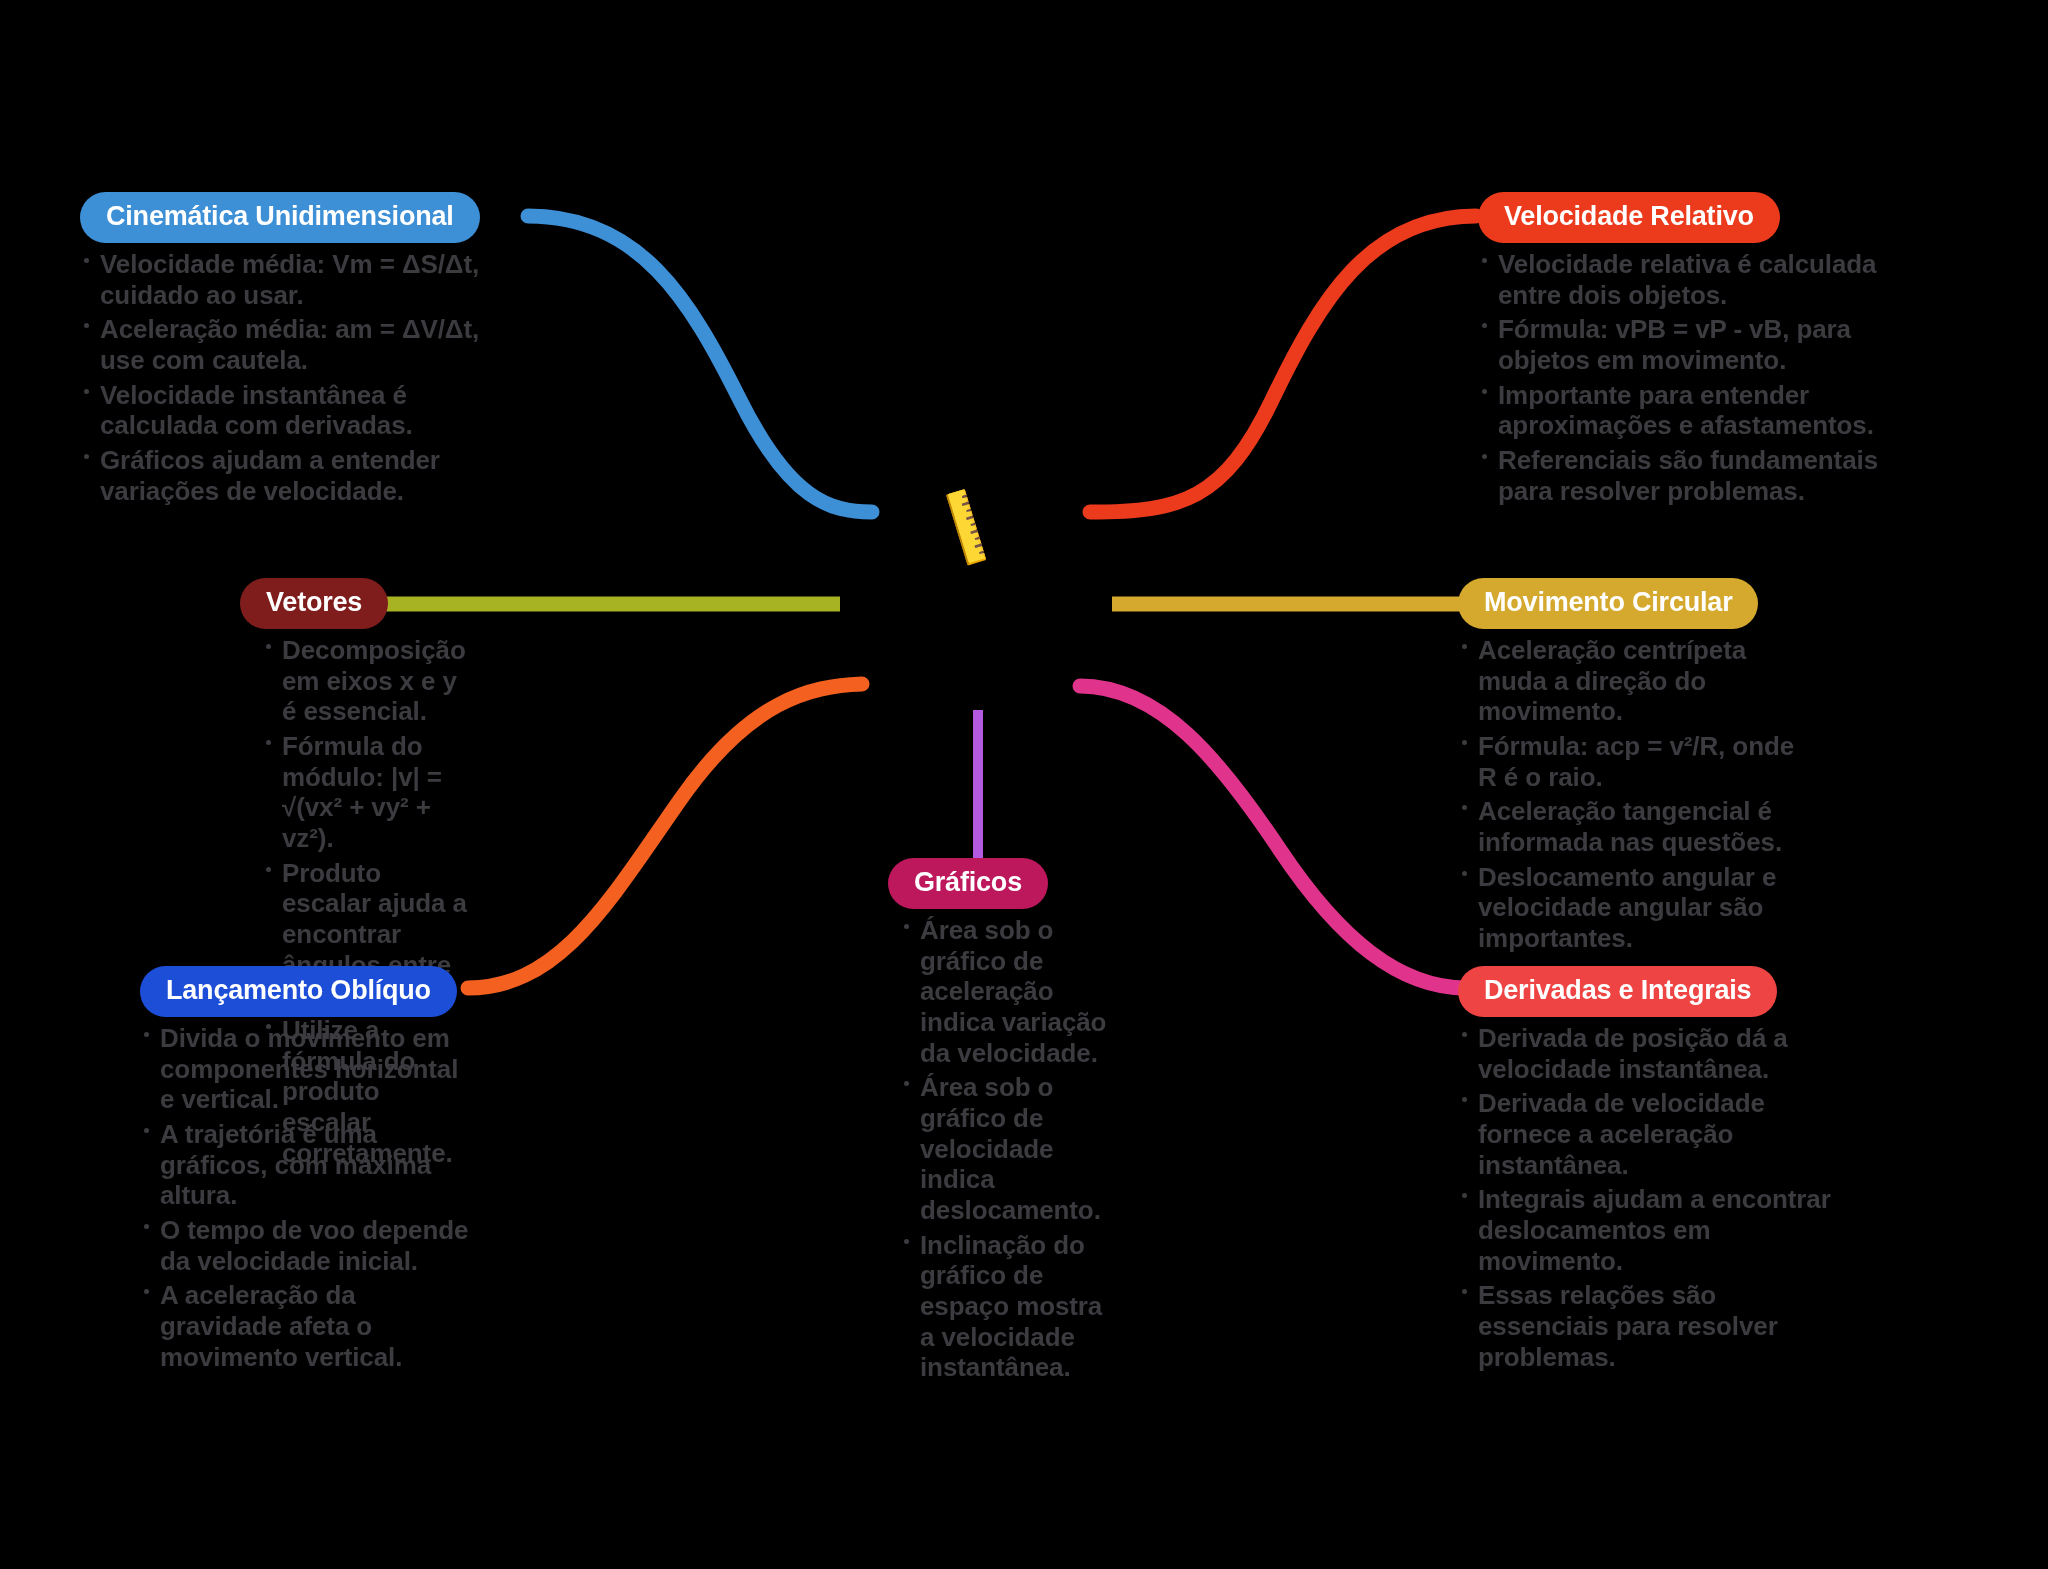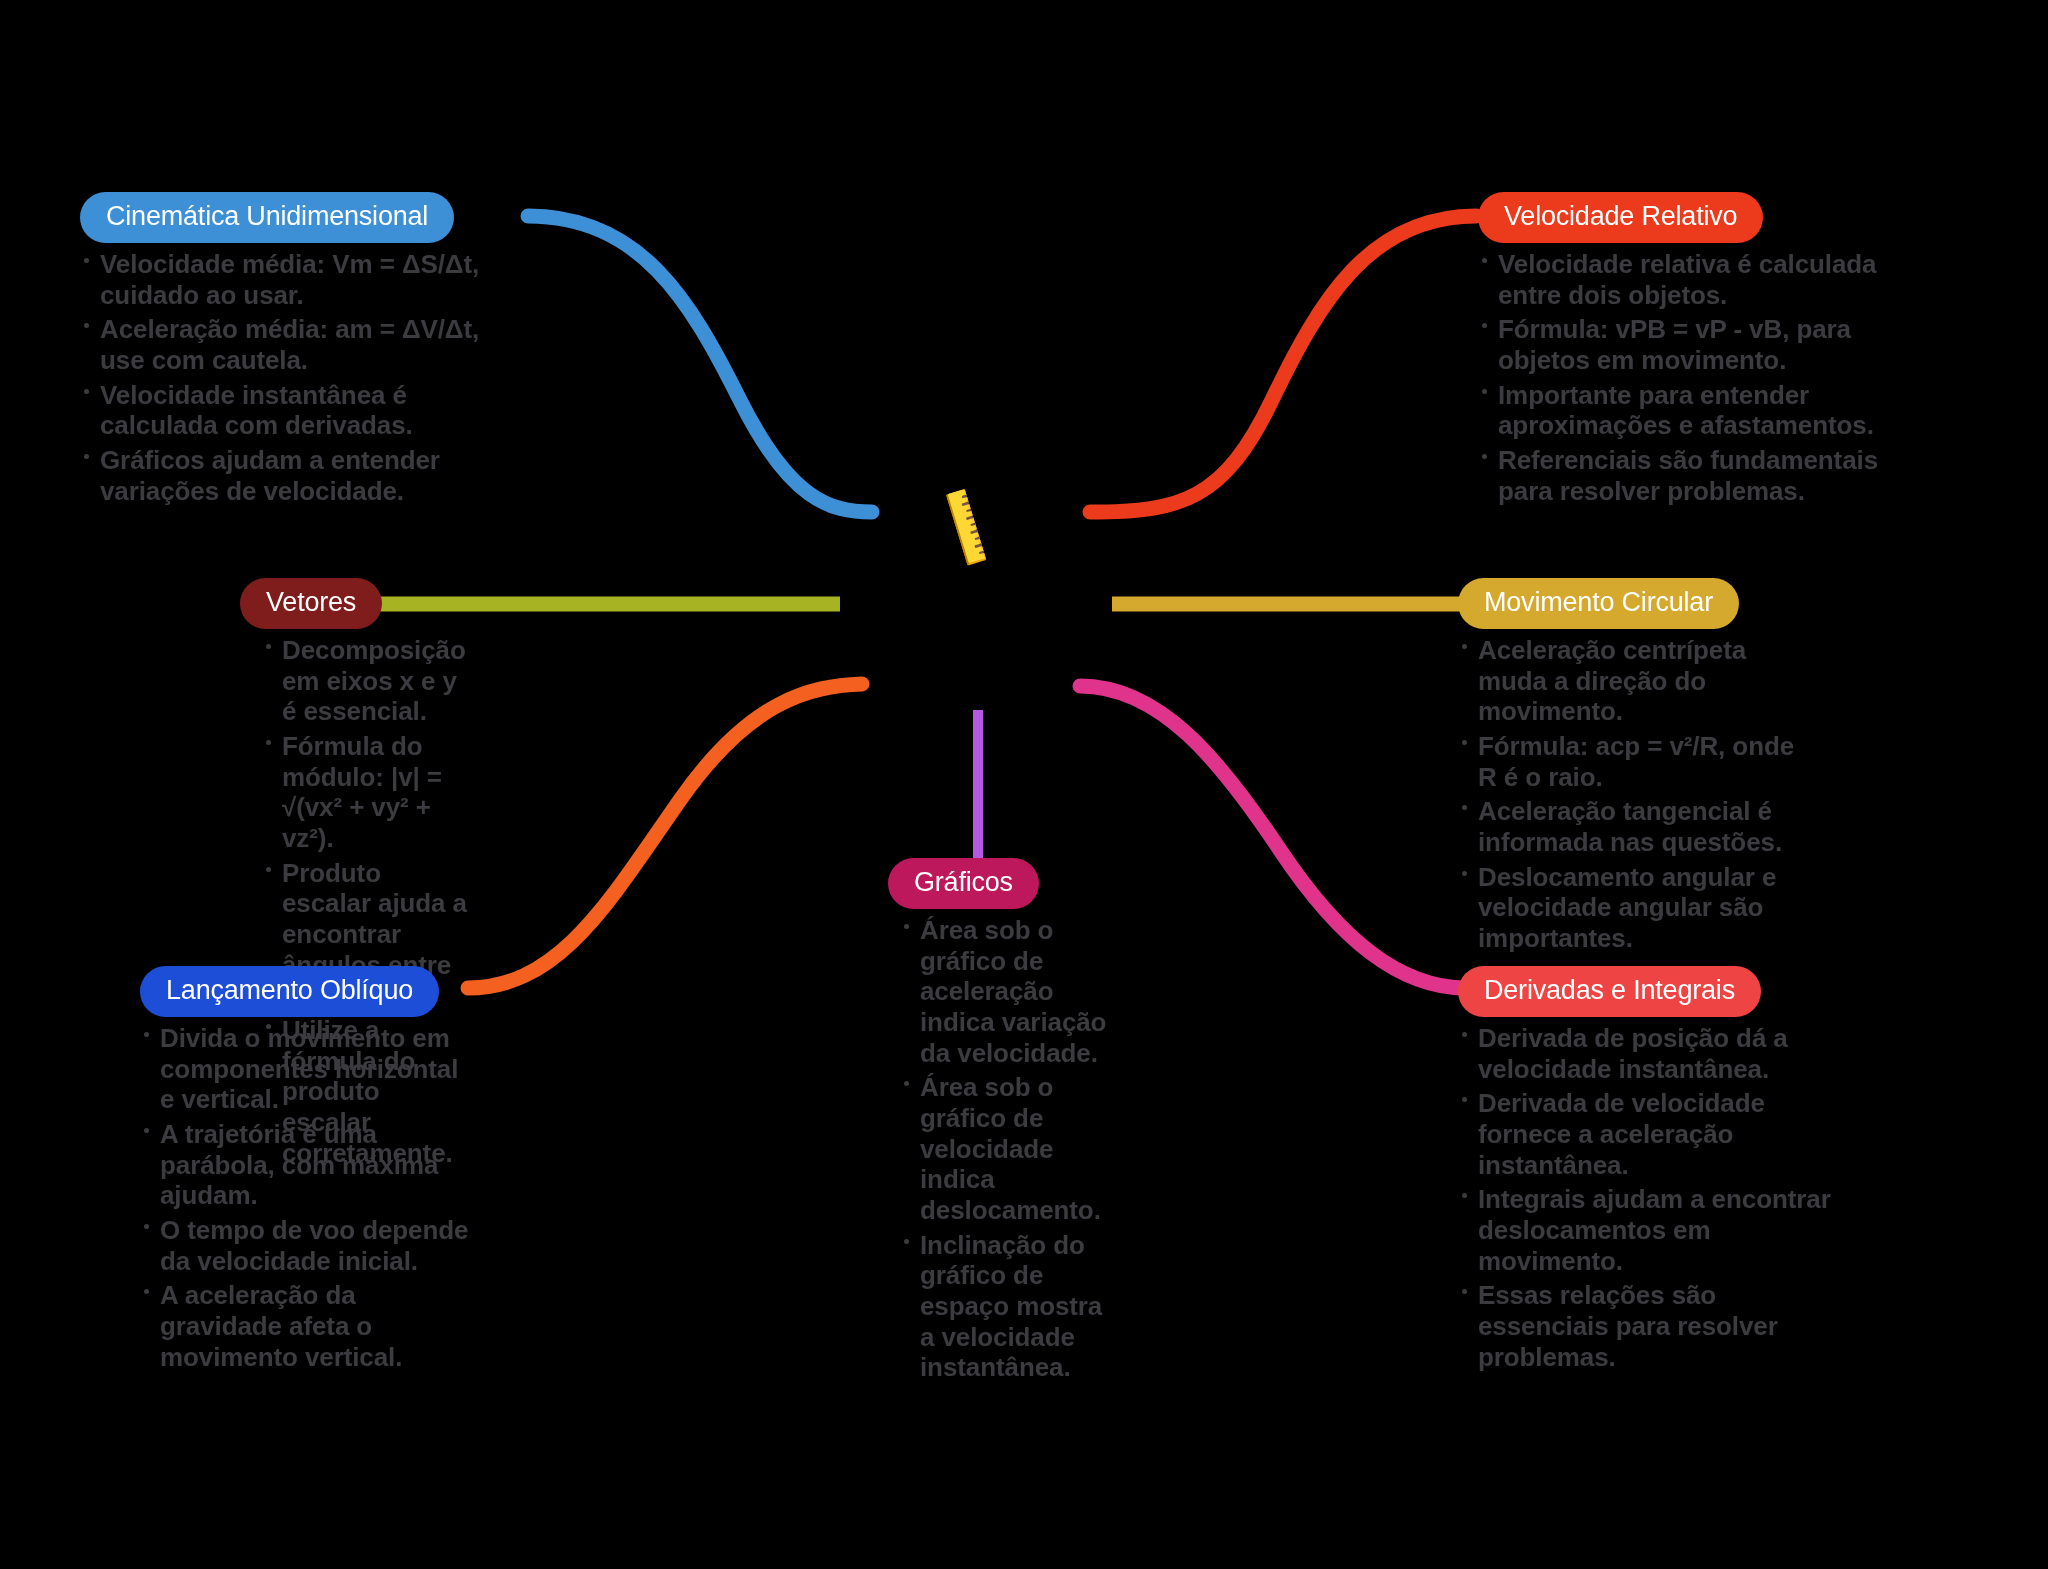--- a/index.html
+++ b/index.html
@@ -21,21 +21,21 @@
     pointer-events: none;
   }
   .node {
     position: absolute;
     box-sizing: border-box;
   }
   .pill {
     display: inline-block;
     border-radius: 999px;
     color: #ffffff;
-    font-weight: normal;
+    font-weight: bold;
     font-size: 27px;
     line-height: 1;
     padding: 11px 26px 13px 26px;
     white-space: nowrap;
     letter-spacing: -0.2px;
   }
   .pill-wrap { display: block; }
   ul.bullets {
     list-style: none;
     margin: 6px 0 0 0;
@@ -155,21 +155,21 @@
       <li>Deslocamento angular e velocidade angular são importantes.</li>
     </ul>
   </div>
 
   <div class="node" id="node-obliquo">
     <div class="pill-wrap">
       <span class="pill" style="background:#1d4ed8">Lançamento Oblíquo</span>
     </div>
     <ul class="bullets">
       <li>Divida o movimento em componentes horizontal e vertical.</li>
-      <li>A trajetória é uma parábola, com máxima ajudam.</li>
+      <li>A trajetória é uma gráficos, com máxima altura.</li>
       <li>O tempo de voo depende da velocidade inicial.</li>
       <li>A aceleração da gravidade afeta o movimento vertical.</li>
     </ul>
   </div>
 
   <div class="node" id="node-graficos">
     <div class="pill-wrap">
       <span class="pill" style="background:#be185d">Gráficos</span>
     </div>
     <ul class="bullets">

